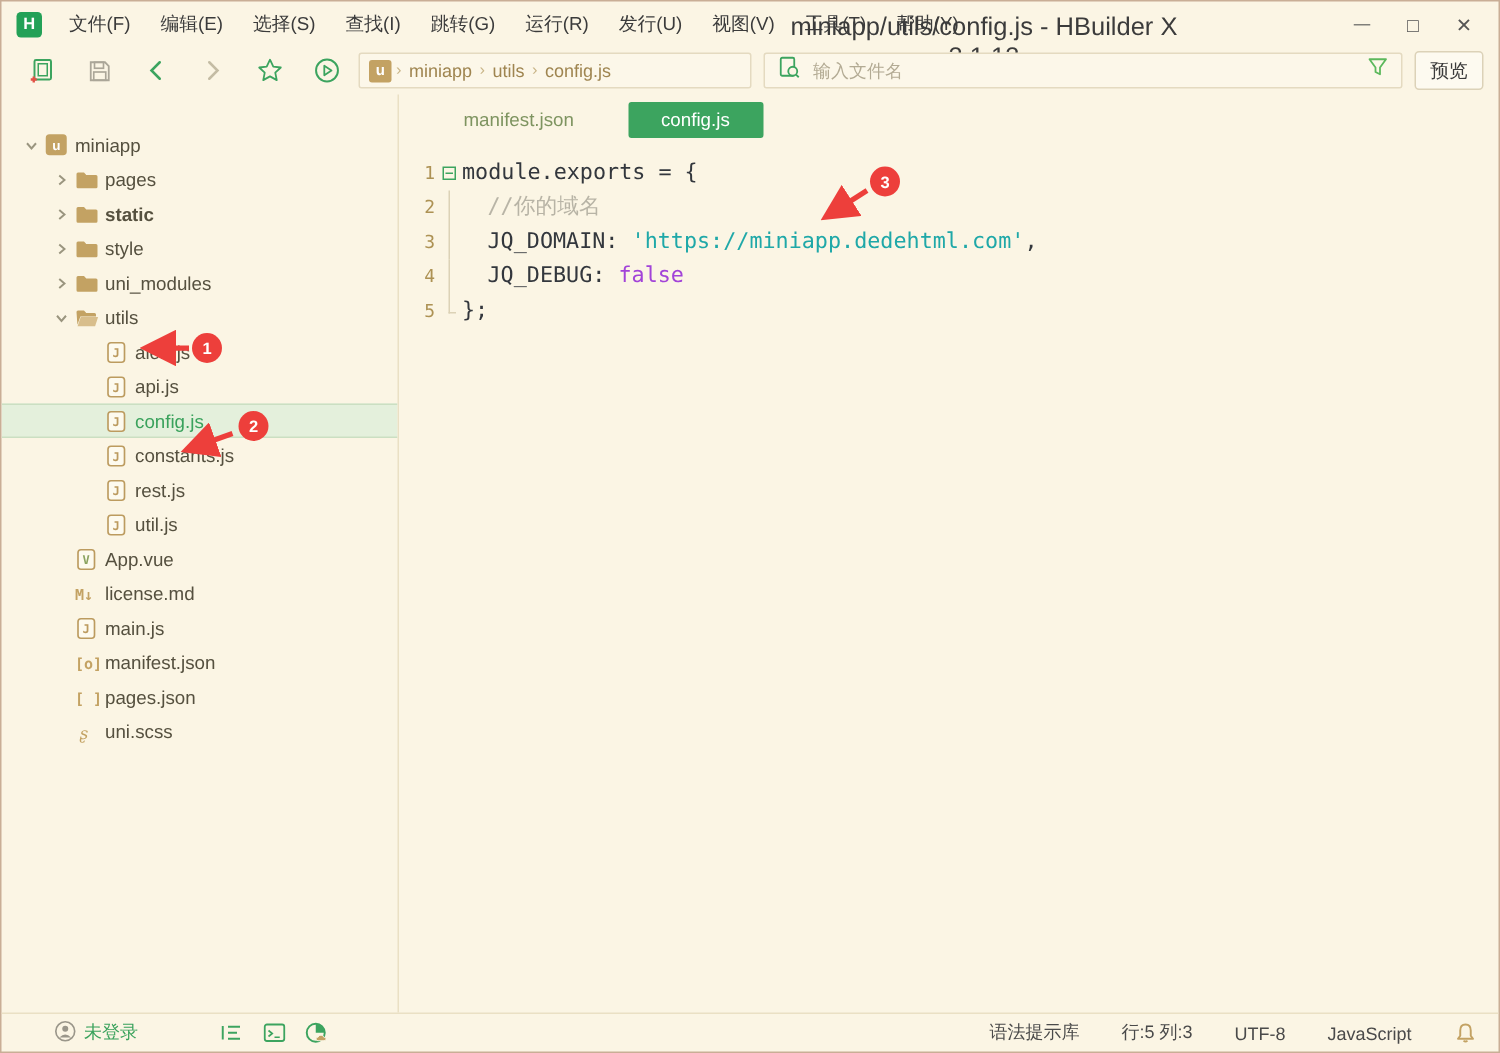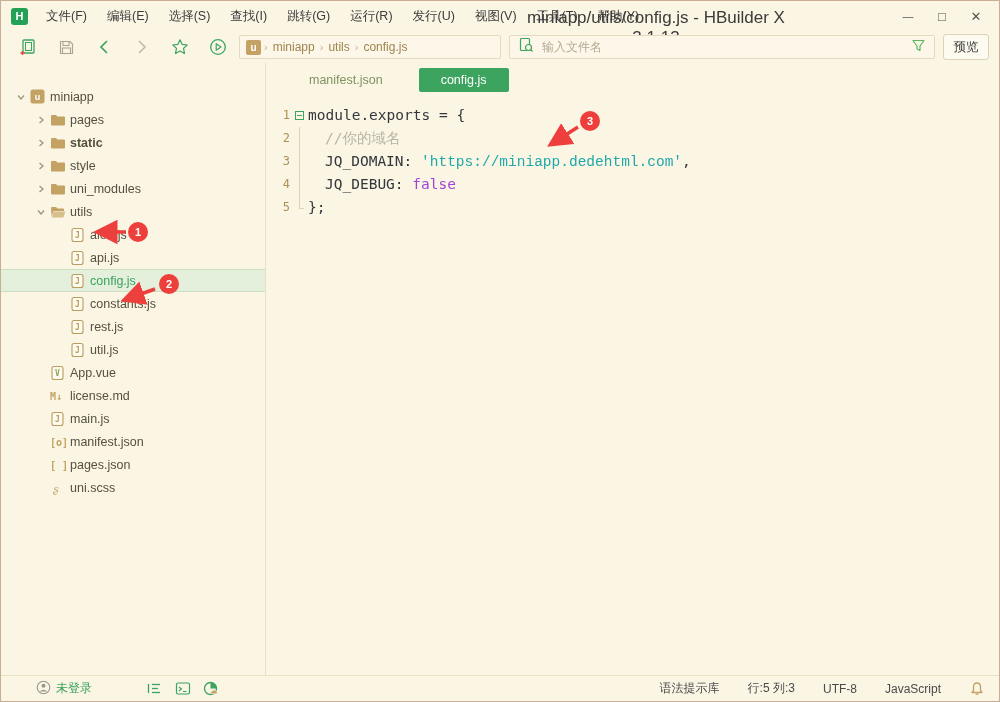--- a/index.html
+++ b/index.html
@@ -44,21 +44,21 @@
   .code-row { display:flex; height:23px; line-height:23px; }
   .ln { width:26px; text-align:right; color:#AD9254; font-size:12px; padding-right:3px; }
   .fold { width:15px; position:relative; }
   .fold .box { position:absolute; left:2px; top:7px; width:9px; height:9px; border:1px solid #3CA45F; background:#FBF5E4; }
   .fold .box:after { content:""; position:absolute; left:1px; top:3px; width:5px; height:1px; background:#3CA45F; }
   .fold .guide { position:absolute; left:6px; top:0; bottom:0; width:1px; background:#DCD2B6; }
   .fold .end { position:absolute; left:6px; top:0; height:13px; width:5px; border-left:1px solid #DCD2B6; border-bottom:1px solid #DCD2B6; }
   .code-text { white-space:pre; font-size:14.5px; color:#33373D; }
   .tok-plain { color:#33373D; }
   .tok-comment { color:#B8B4A6; }
-  .tok-string { color:#1FA8A8;font-family:Liberation Mono, monospace; }
+  .tok-string { color:#1FA8A8; }
   .tok-keyword { color:#A243D8; }
   
   .tree { padding-top:22px; }
   .tree-row { height:23px; display:flex; align-items:center; font-size:12.5px; color:#55503F; }
   .tree-row.selected { background:#E4F0DC; border-top:1px solid #CBDFC2; border-bottom:1px solid #CBDFC2; color:#3AA25C; }
   .tree-chev { width:16px; display:flex; align-items:center; justify-content:center; flex:none; }
   .tree-ico { width:17px; display:flex; align-items:center; justify-content:center; flex:none; margin-right:4px; }
   .tree-label { white-space:nowrap; }
   
   .statusbar { position:absolute; left:0; right:0; bottom:0; height:26px; border-top:1px solid #EAE0C4;

